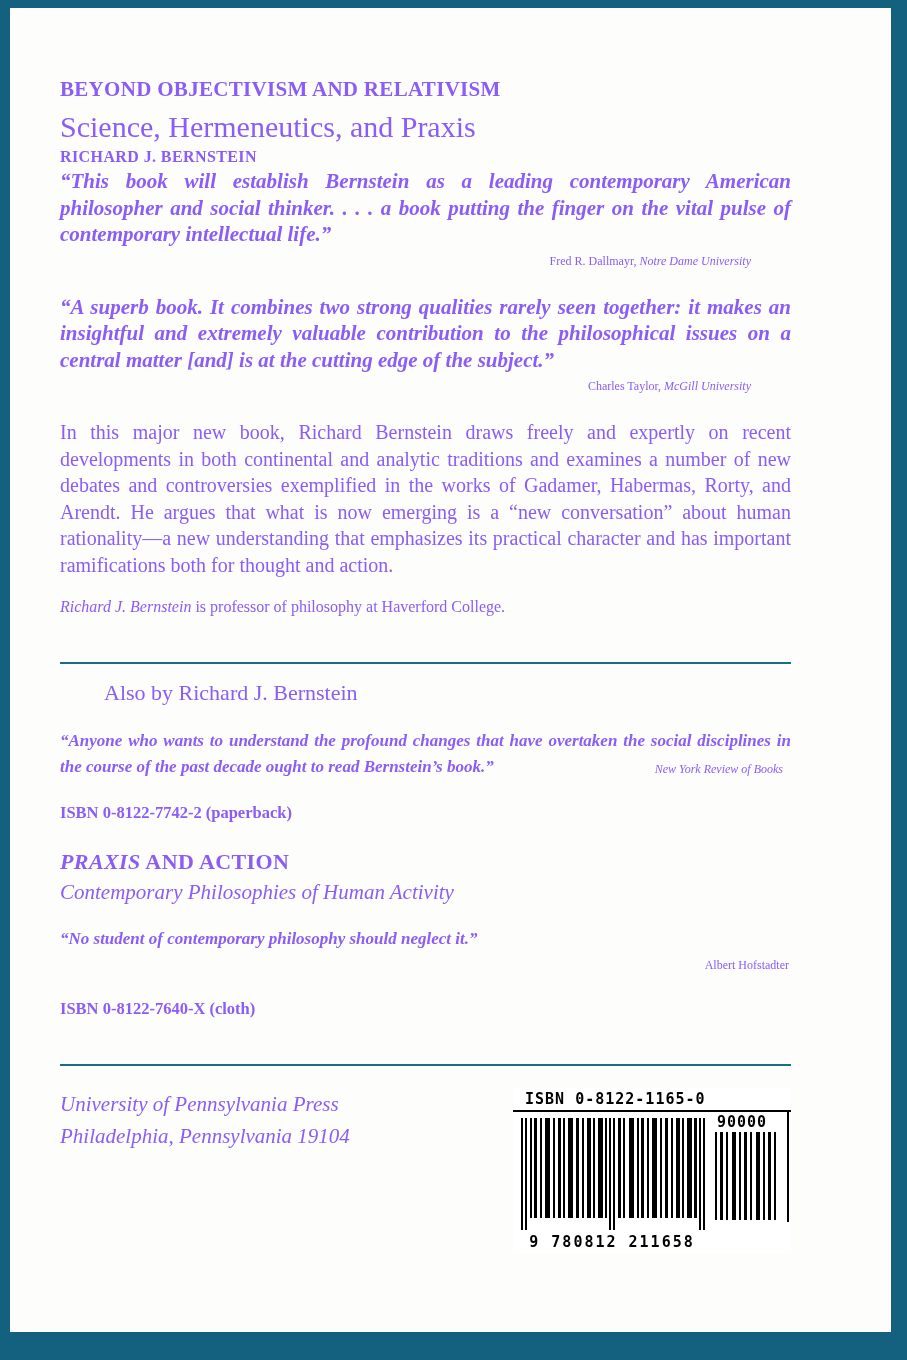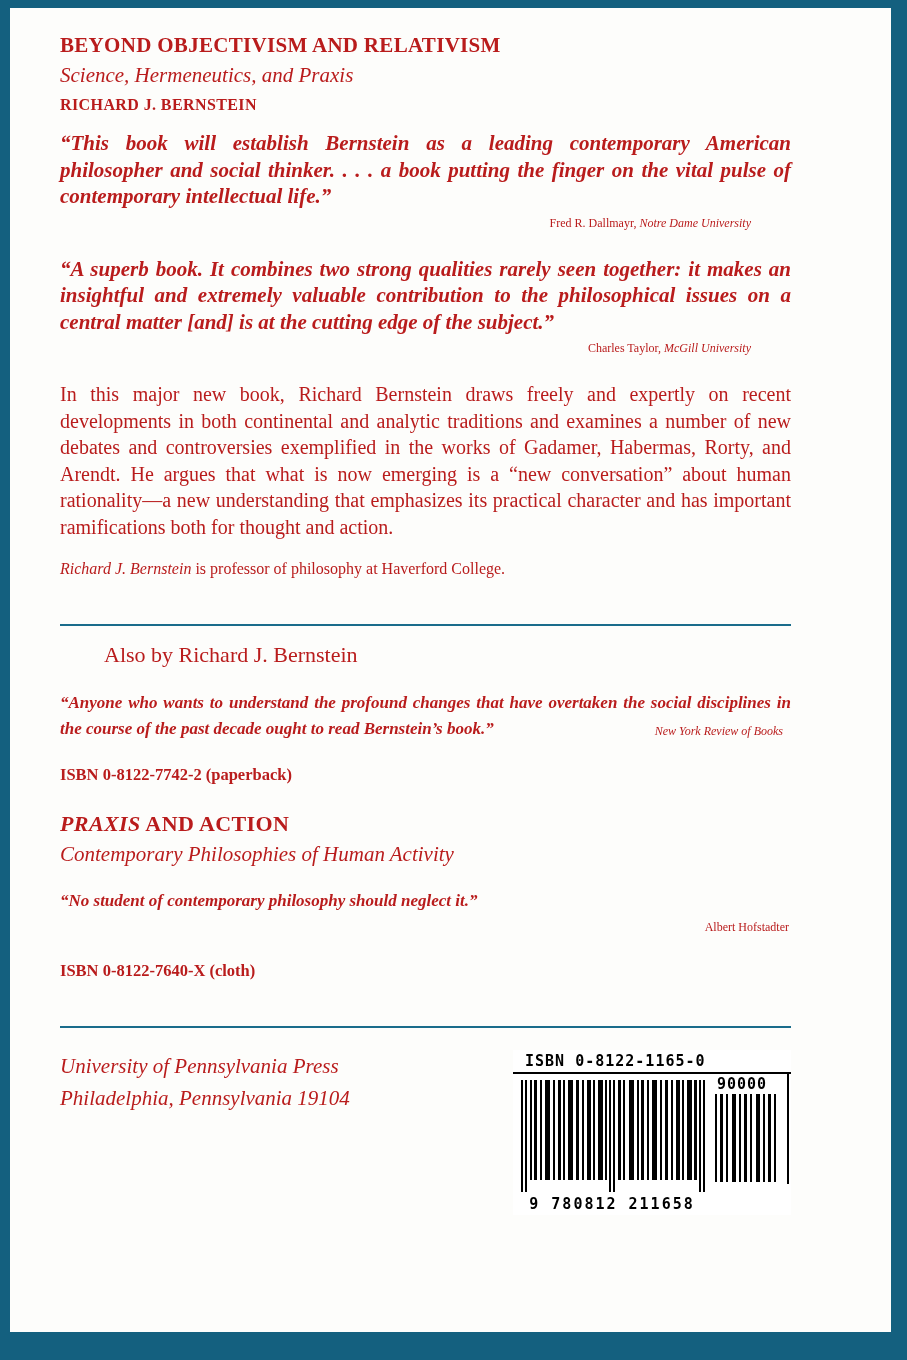--- a/index.html
+++ b/index.html
@@ -12,50 +12,48 @@
   }
   .frame {
     width: 907px;
     height: 1360px;
     padding: 8px 16px 28px 10px;
   }
   .page {
     background: #fdfdfb;
     width: 100%;
     height: 100%;
-    color: #b91c1c;
-    padding: 24px 100px 0 50px;
+    color: #8b5cf6;
+    padding: 68px 100px 0 50px;
     overflow: hidden;
   }
   .title {
     font-size: 21px;
     font-weight: bold;
     letter-spacing: 0.3px;
     line-height: 26px;
   }
   .subtitle {
-    font-size: 21px;
-    font-style: italic;
+    font-size: 30px;
     line-height: 30px;
-    margin-top: 2px;
+    margin-top: 10px;
   }
   .author {
     font-size: 16px;
     font-weight: bold;
     letter-spacing: 0.4px;
     line-height: 22px;
     margin-top: 4px;
   }
   .quote {
     font-size: 21px;
     font-weight: bold;
     font-style: italic;
     line-height: 26.5px;
     text-align: justify;
-    margin-top: 14px;
   }
   .attribution {
     font-size: 12px;
     font-weight: normal;
     text-align: right;
     line-height: 22px;
     margin-top: 2px;
     margin-right: 40px;
   }
   .attribution .src { font-style: italic; }

